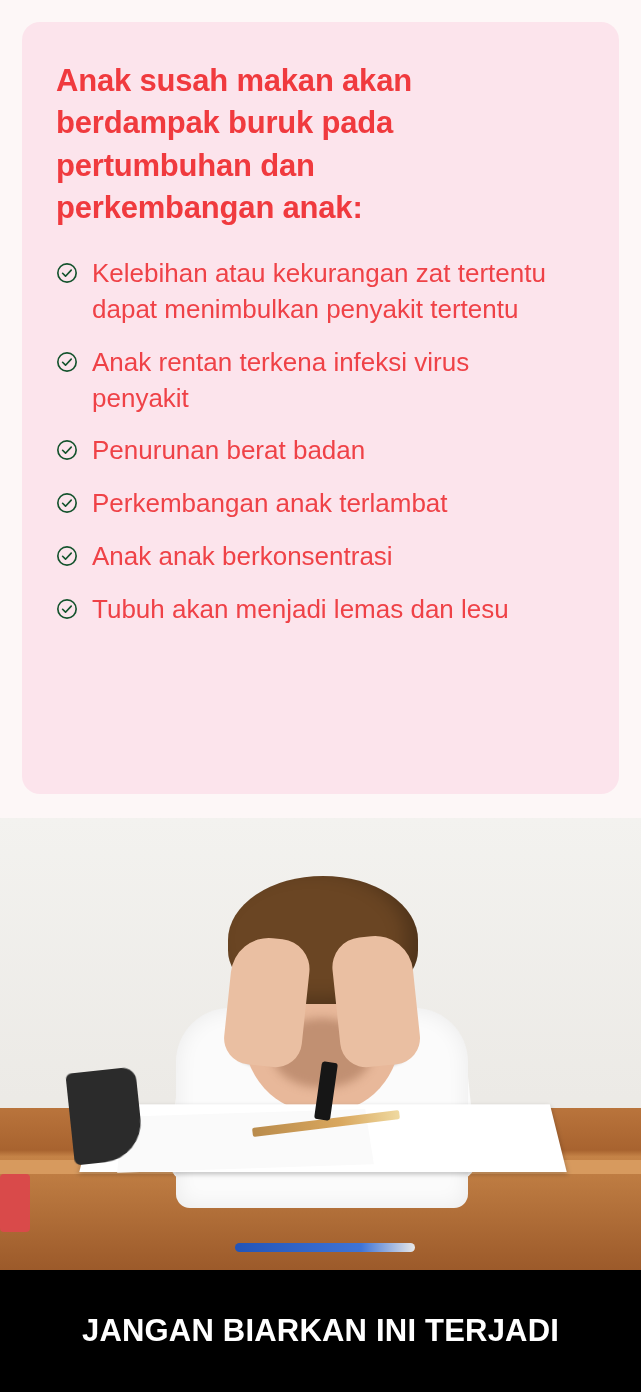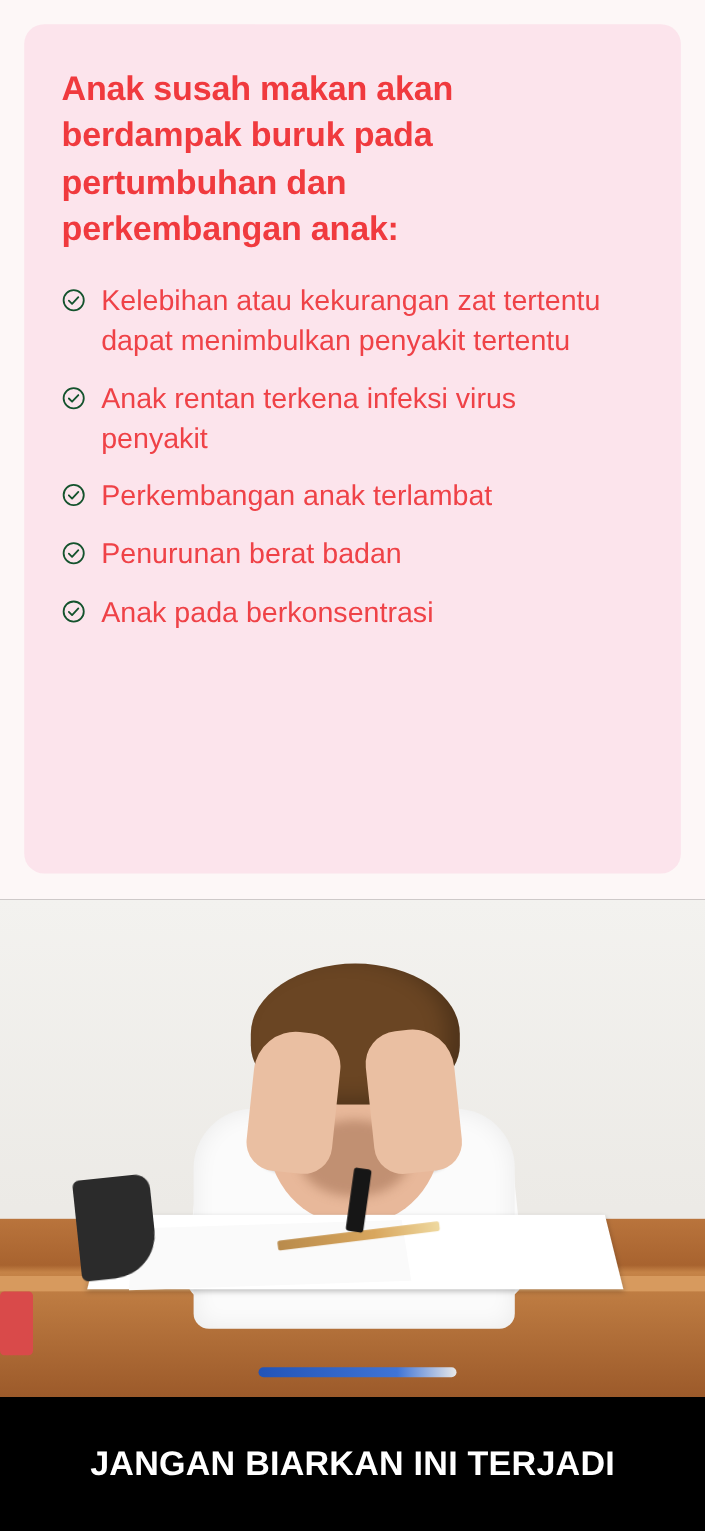--- a/index.html
+++ b/index.html
@@ -256,43 +256,52 @@
         <span class="item-text">Anak rentan terkena infeksi virus penyakit</span>
       </li>
 
       <li class="list-item">
         <span class="check-icon">
           <svg width="22" height="22" viewBox="0 0 24 24">
               <circle cx="12" cy="12" r="10" fill="none" stroke="#14532d" stroke-width="1.8"></circle>
               <path d="M7.2 12.3l3.2 3.2 6.2-6.6" fill="none" stroke="#14532d" stroke-width="1.8" stroke-linecap="round" stroke-linejoin="round"></path>
             </svg>
         </span>
+        <span class="item-text">Penurunan berat badan</span>
+      </li>
+
+      <li class="list-item">
+        <span class="check-icon">
+          <svg width="22" height="22" viewBox="0 0 24 24">
+              <circle cx="12" cy="12" r="10" fill="none" stroke="#14532d" stroke-width="1.8"></circle>
+              <path d="M7.2 12.3l3.2 3.2 6.2-6.6" fill="none" stroke="#14532d" stroke-width="1.8" stroke-linecap="round" stroke-linejoin="round"></path>
+            </svg>
+        </span>
         <span class="item-text">Perkembangan anak terlambat</span>
       </li>
 
       <li class="list-item">
         <span class="check-icon">
           <svg width="22" height="22" viewBox="0 0 24 24">
               <circle cx="12" cy="12" r="10" fill="none" stroke="#14532d" stroke-width="1.8"></circle>
               <path d="M7.2 12.3l3.2 3.2 6.2-6.6" fill="none" stroke="#14532d" stroke-width="1.8" stroke-linecap="round" stroke-linejoin="round"></path>
             </svg>
         </span>
-        <span class="item-text">Penurunan berat badan</span>
-      </li>
-
-      <li class="list-item">
-        <span class="check-icon">
-          <svg width="22" height="22" viewBox="0 0 24 24">
-              <circle cx="12" cy="12" r="10" fill="none" stroke="#14532d" stroke-width="1.8"></circle>
-              <path d="M7.2 12.3l3.2 3.2 6.2-6.6" fill="none" stroke="#14532d" stroke-width="1.8" stroke-linecap="round" stroke-linejoin="round"></path>
-            </svg>
-        </span>
-        <span class="item-text">Anak pada berkonsentrasi</span>
-      </li>
-
+        <span class="item-text">Anak anak berkonsentrasi</span>
+      </li>
+
+      <li class="list-item">
+        <span class="check-icon">
+          <svg width="22" height="22" viewBox="0 0 24 24">
+              <circle cx="12" cy="12" r="10" fill="none" stroke="#14532d" stroke-width="1.8"></circle>
+              <path d="M7.2 12.3l3.2 3.2 6.2-6.6" fill="none" stroke="#14532d" stroke-width="1.8" stroke-linecap="round" stroke-linejoin="round"></path>
+            </svg>
+        </span>
+        <span class="item-text">Tubuh akan menjadi lemas dan lesu</span>
+      </li>
 
 
     </ul>
   </div>
 
   <div class="photo">
     <div class="photo-inner">
       <div class="desk"></div>
       <div class="desk-edge"></div>
 

